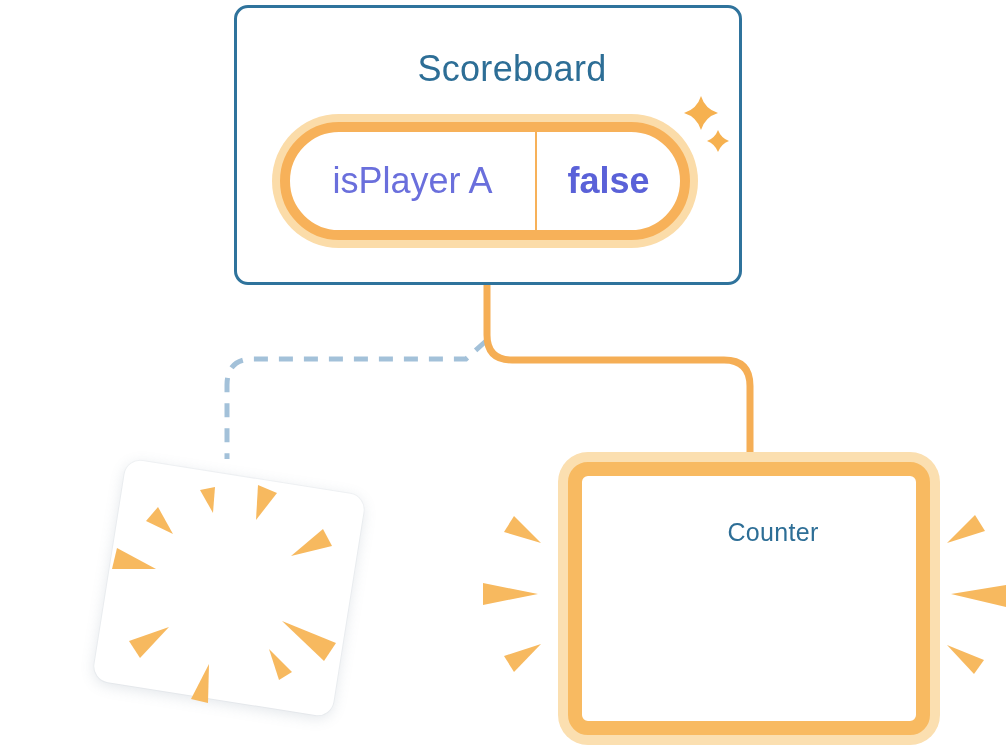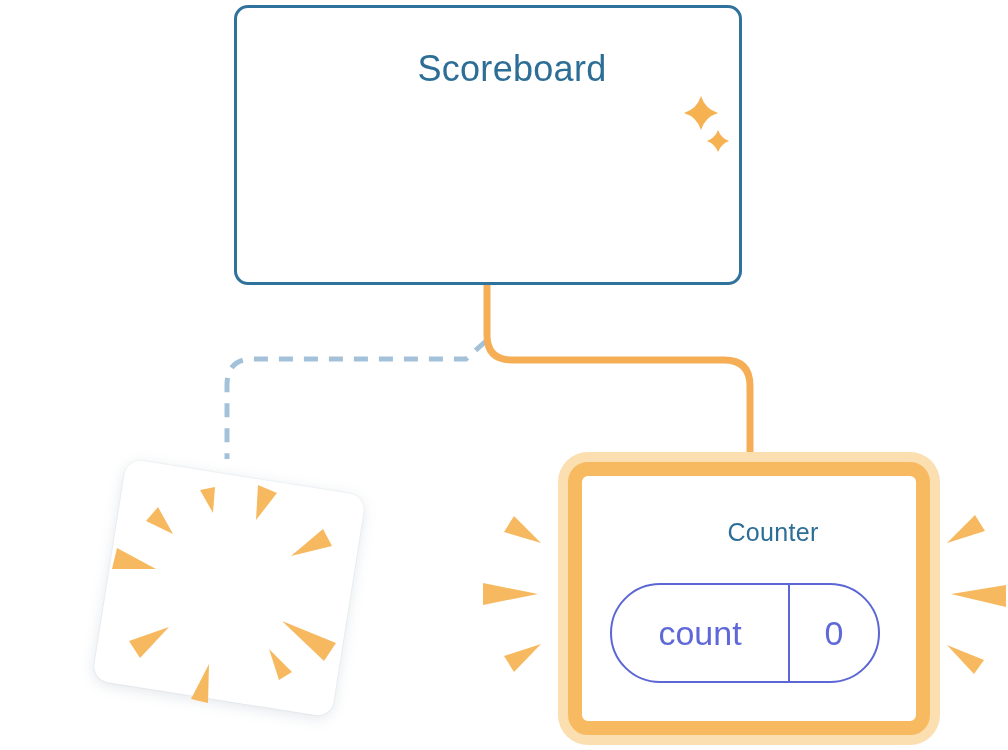--- a/index.html
+++ b/index.html
@@ -67,29 +67,29 @@
 
   <svg class="layer" width="1008" height="750" viewBox="0 0 1008 750">
     <path d="M486 341 L466 359 H253 Q227 359 227 385 V459" fill="none" stroke="#A3C1D9" stroke-width="5" stroke-dasharray="14 11"></path>
     <path d="M487 283 V335 Q487 360 512 360 H724 Q750 360 750 386 V459" fill="none" stroke="#F5AE55" stroke-width="7"></path>
   </svg>
 
   <div class="poof-card"></div>
 
   <div class="counter-card">
     <div class="card-title">Counter</div>
-    <div class="cnt-pill">
-      <div class="pill-seg cnt-key">count</div>
-      <div class="cnt-div"></div>
-      <div class="pill-seg cnt-value">0</div>
-    </div>
   </div>
 
   <div class="scoreboard-card">
     <div class="card-title">Scoreboard</div>
+    <div class="sb-pill">
+      <div class="pill-seg sb-key">isPlayer A</div>
+      <div class="sb-div"></div>
+      <div class="pill-seg sb-value">false</div>
+    </div>
   </div>
 
   <svg class="layer" width="1008" height="750" viewBox="0 0 1008 750">
 
     <g fill="#F7B95F">
       <polygon points="156,569 117,548 112,569"></polygon>
       <polygon points="173,534 158,507 146,521"></polygon>
       <polygon points="213,513 215,487 200,490"></polygon>
       <polygon points="256,520 277,493 258,485"></polygon>
       <polygon points="291,556 332,546 323,529"></polygon>

